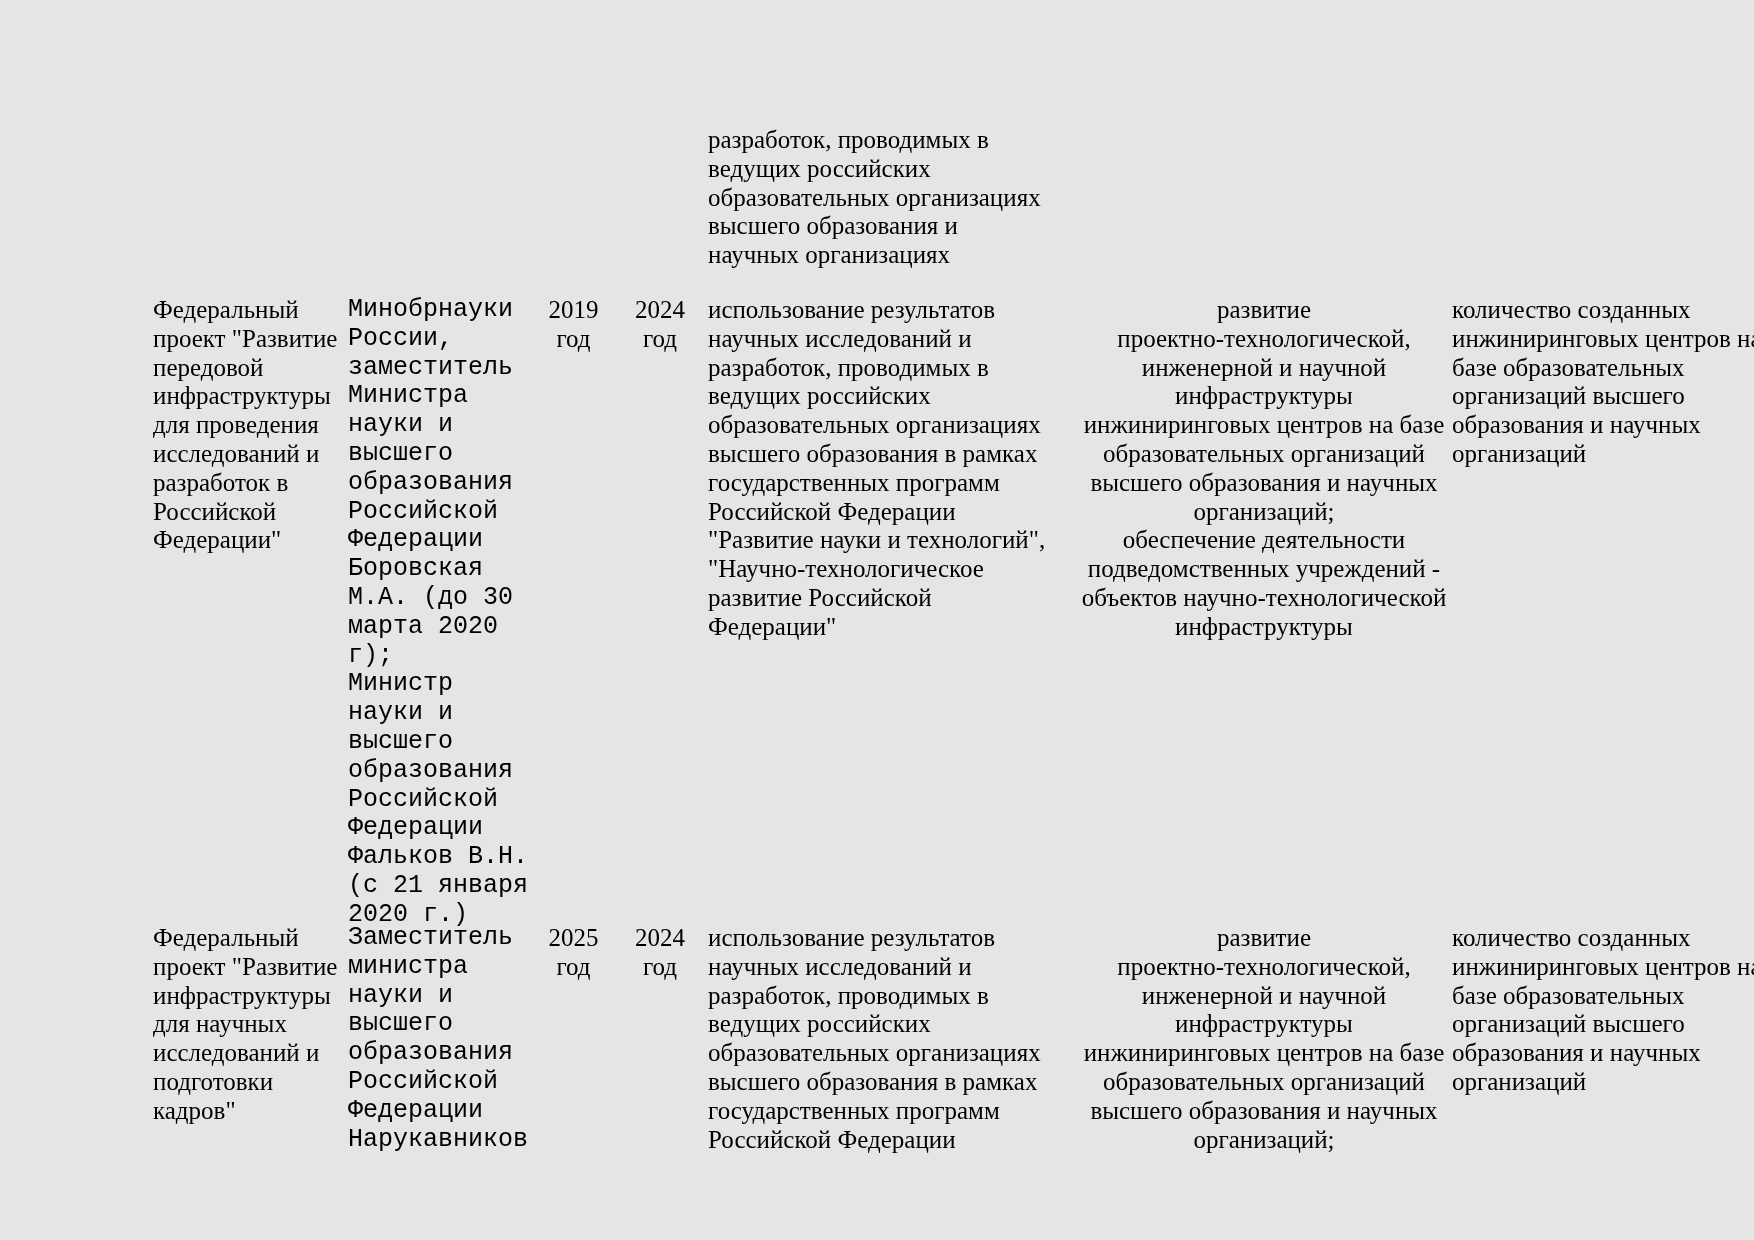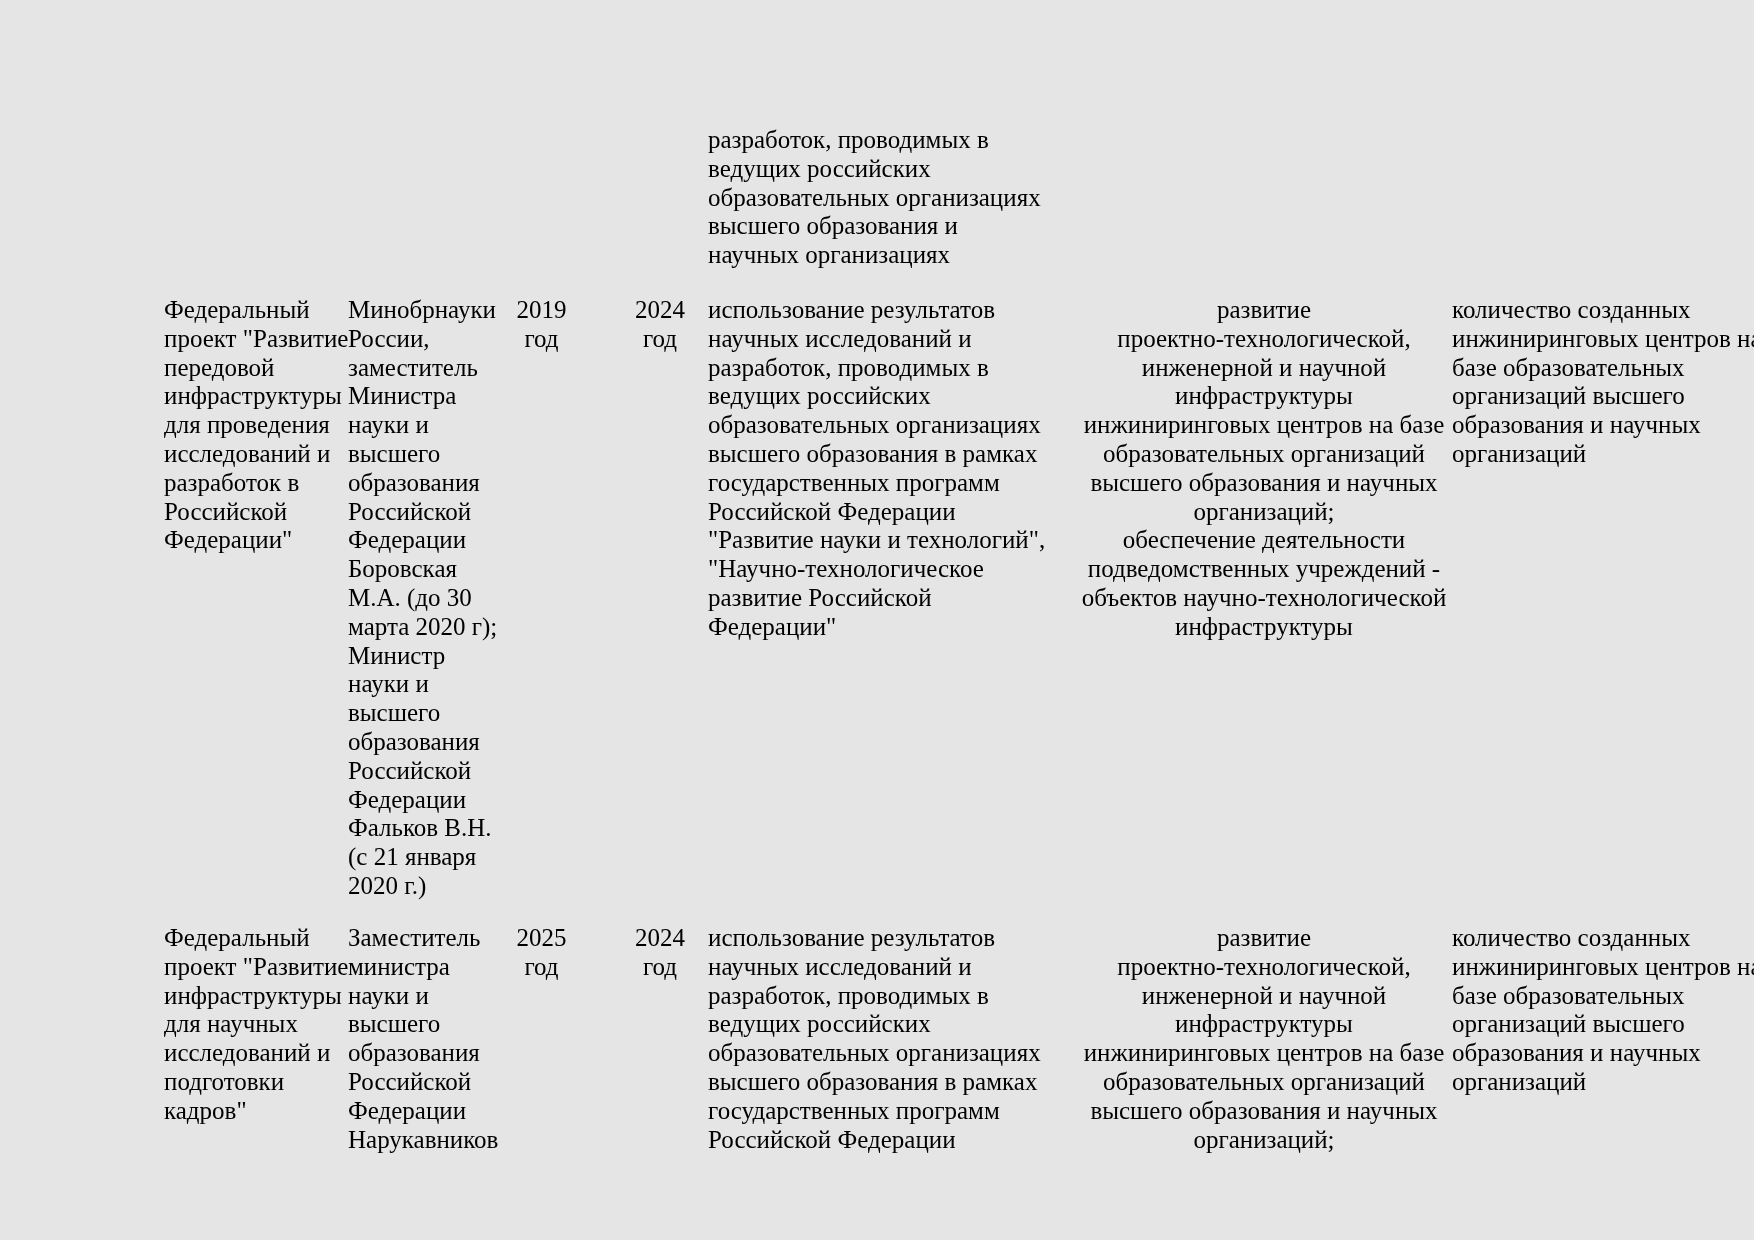--- a/index.html
+++ b/index.html
@@ -20,23 +20,23 @@
   }
   .cell {
     position: absolute;
     white-space: pre-line;
     text-align: left;
   }
   .cell.center {
     text-align: center;
   }
   
-  .col-project     { left: 164px;  width: 200px; }
-  .col-responsible { left: 348px;  width: 182px; }
-  .col-start       { left: 505px;  width: 73px;  }
+  .col-project     { left: 153px;  width: 200px; }
+  .col-responsible { left: 348px;  width: 182px; font-family: Liberation Mono, monospace; }
+  .col-start       { left: 537px;  width: 73px;  }
   .col-end         { left: 624px;  width: 72px;  }
   .col-results     { left: 708px;  width: 352px; }
   .col-tasks       { left: 1070px; width: 388px; text-align: center; }
   .col-indicators  { left: 1452px; width: 340px; }
   .band-top  { top: 126px; }
   .band-row1 { top: 296px; }
   .band-row2 { top: 924px; }
 </style>
 </head>
 <body>

